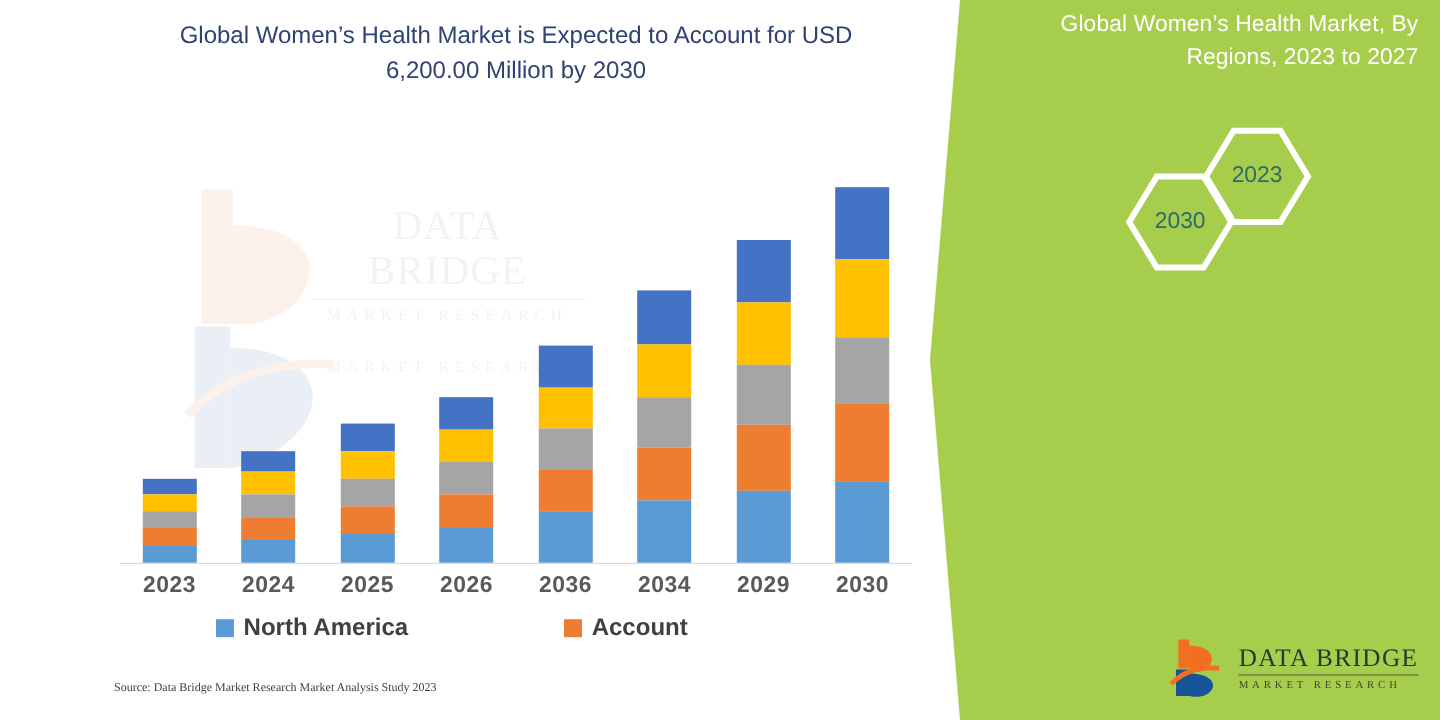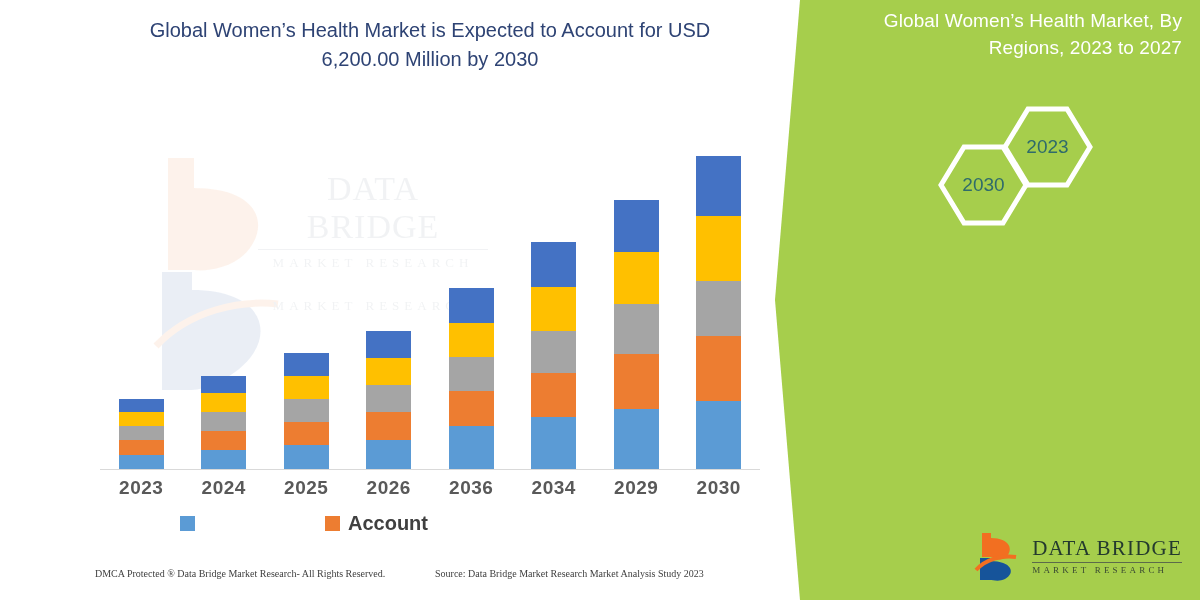--- a/index.html
+++ b/index.html
@@ -316,29 +316,29 @@
       <span>2026</span>
       <span>2036</span>
       <span>2034</span>
       <span>2029</span>
       <span>2030</span>
     </div>
 
   <div class="legend">
     <div class="legend-item na">
       <span class="legend-swatch" id="sw0" style="background: rgb(91, 155, 213);"></span>
+      <span class="legend-label">North America</span>
     </div>
     <div class="legend-item">
       <span class="legend-swatch" id="sw1" style="background: rgb(237, 125, 49);"></span>
       <span class="legend-label">Account</span>
     </div>
   </div>
 
   <div class="footer">
-    <div class="dmca">DMCA Protected ® Data Bridge Market Research-  All Rights Reserved.</div>
     <div class="source">Source: Data Bridge Market Research  Market Analysis Study 2023</div>
   </div>
 
   <div class="green-panel">
 
     <div class="green-title">Global Women’s Health Market, By Regions, 2023 to 2027</div>
 
     <div class="hex-group">
       <div class="hex hex-2023">
         <svg width="95" height="84" viewBox="0 0 95 84">

